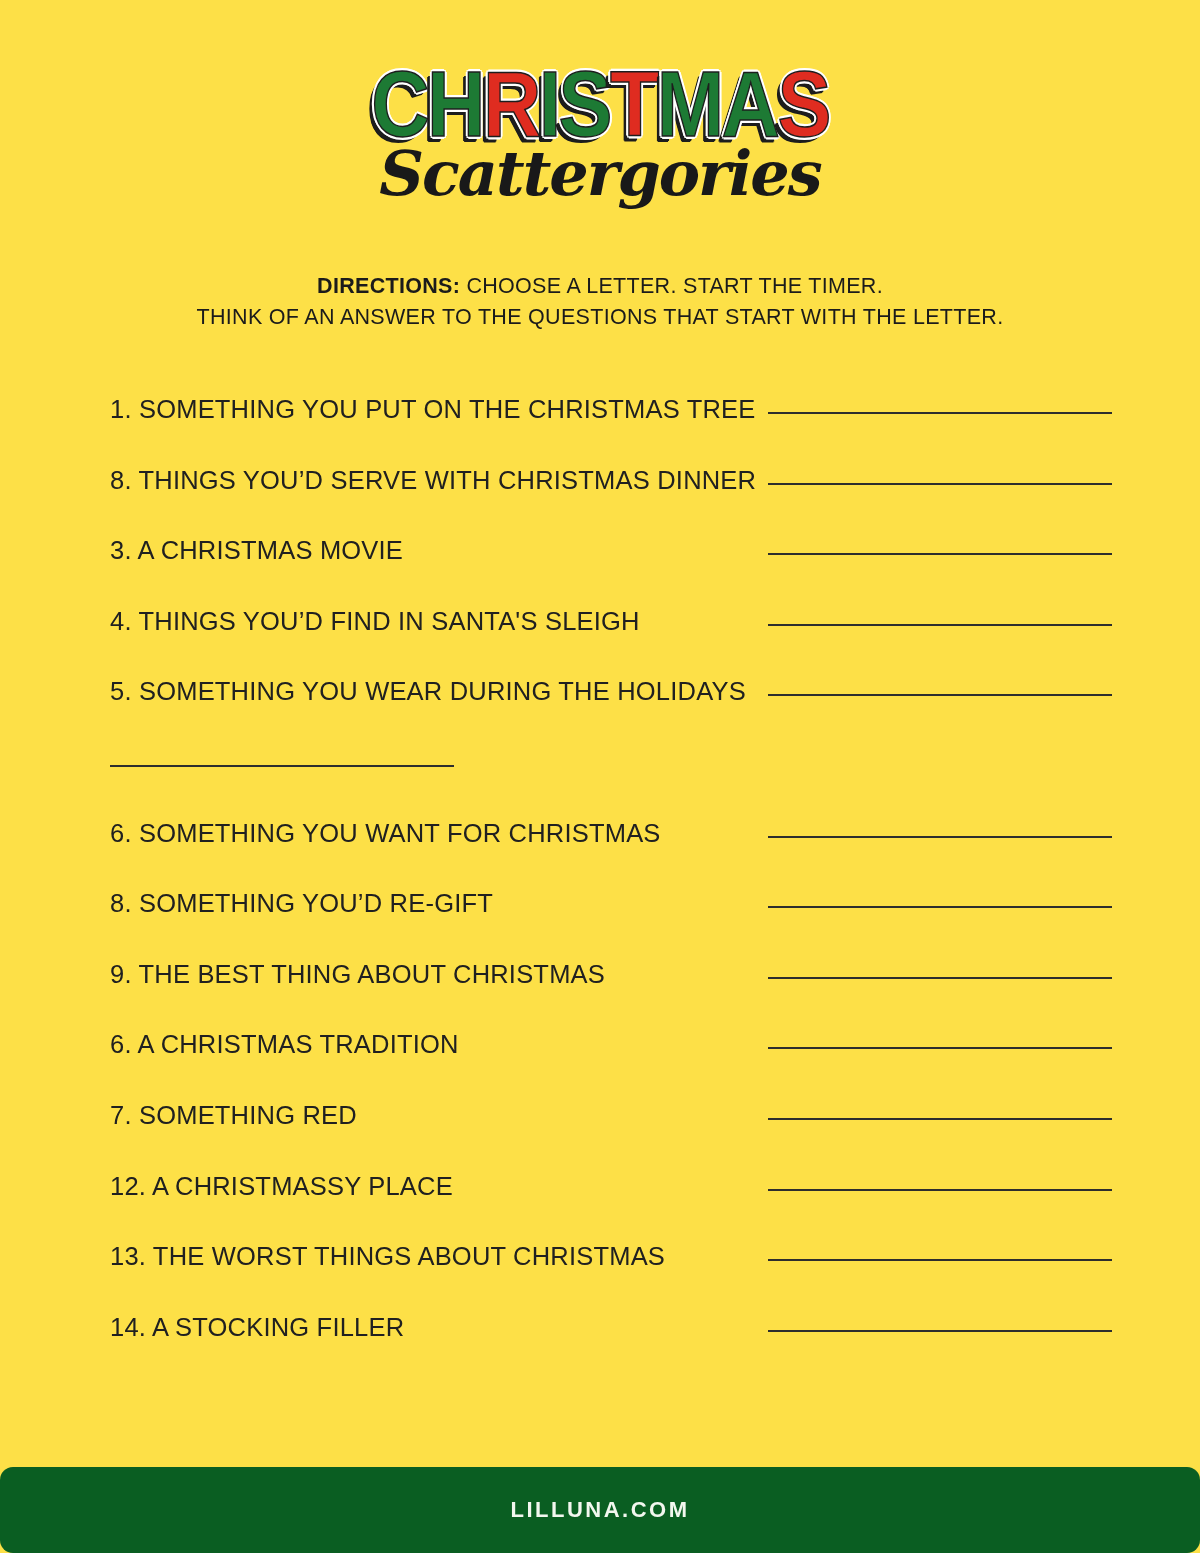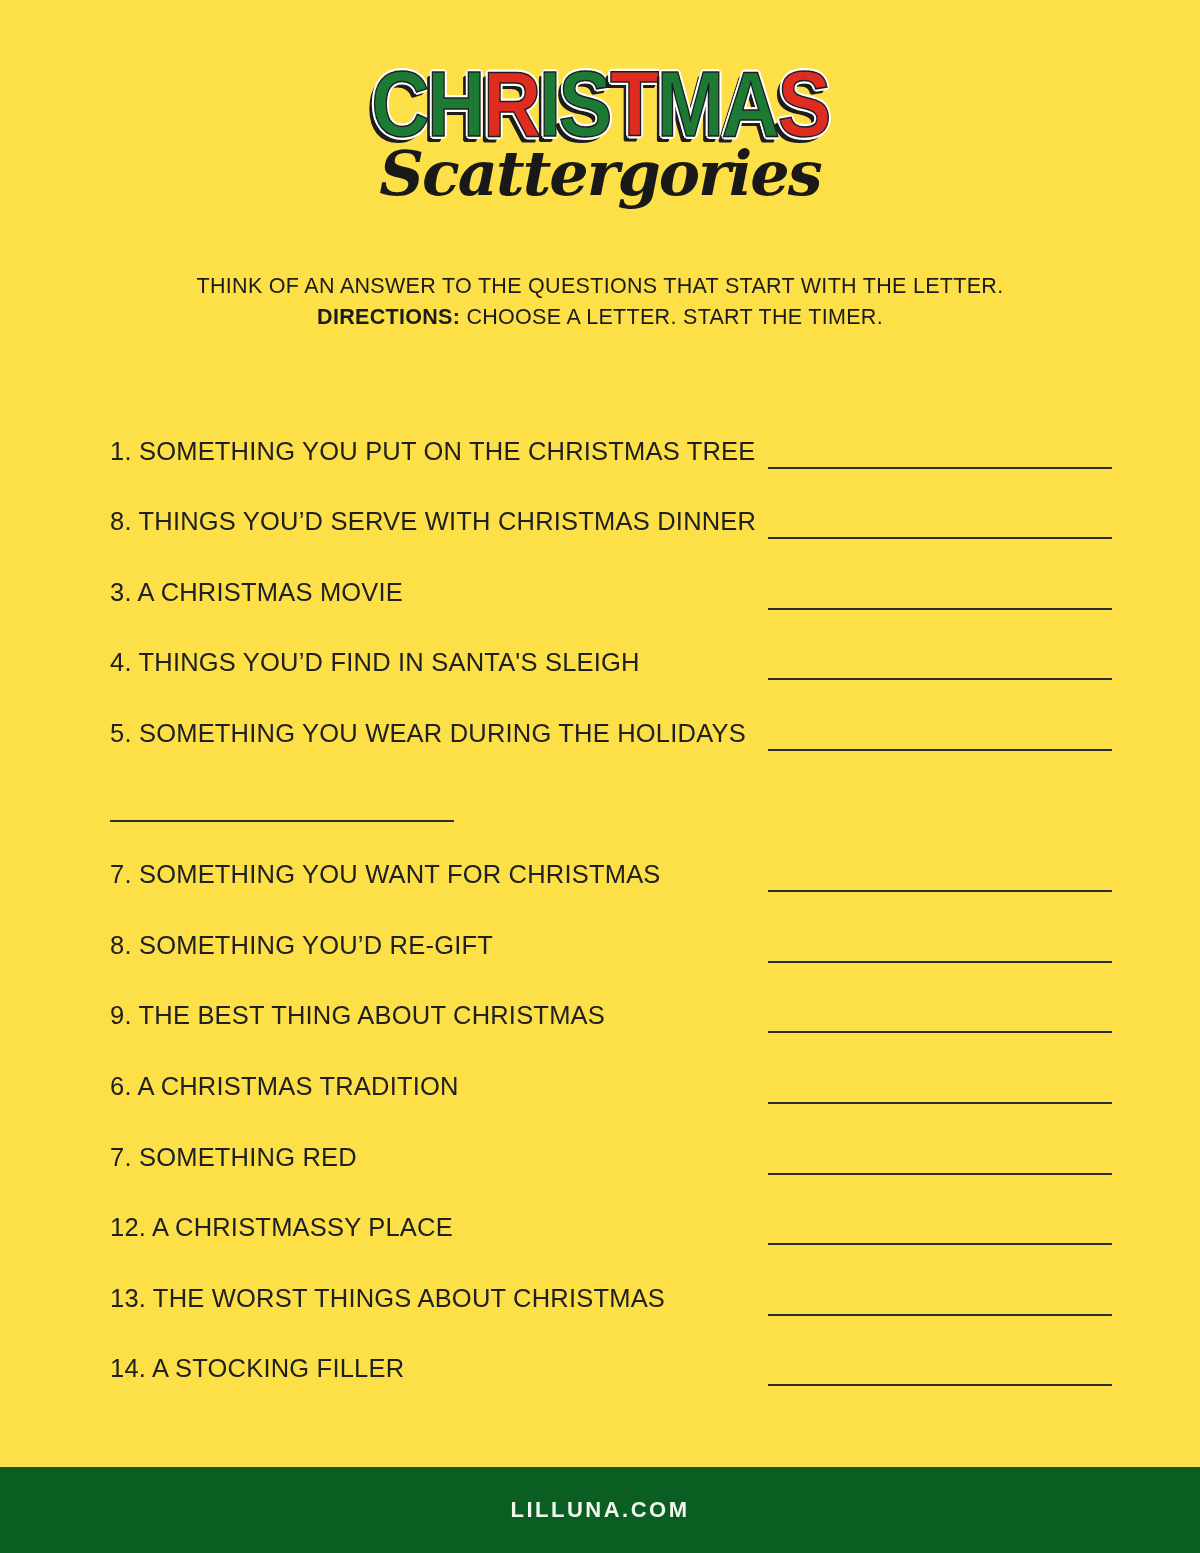--- a/index.html
+++ b/index.html
@@ -78,21 +78,21 @@
     position: absolute;
     top: 395px;
     left: 110px;
     right: 88px;
   }
 
   .q-row {
     height: 70.6px;
     display: flex;
     justify-content: space-between;
-    align-items: flex-end;
+    align-items: flex-start;
   }
 
   .q-label {
     font-size: 25.5px;
     color: #202020;
     letter-spacing: 0.2px;
     white-space: nowrap;
   }
 
   .answer-line {
@@ -106,43 +106,44 @@
   
   .footer-bar {
     position: absolute;
     left: 0;
     right: 0;
     bottom: 0;
     height: 86px;
     display: flex;
     align-items: center;
     justify-content: center;
+    border-radius: 13px;
   }
 
   .footer-text {
     color: #f2f7ef;
     font-size: 22px;
     font-weight: 700;
     letter-spacing: 2.5px;
   }
 </style>
 </head>
 <body>
 
 <div class="page">
 
   <div class="title-block">
     <div class="title-word"><span class="title-letter" style="color: rgb(29, 122, 52);">C</span><span class="title-letter" style="color: rgb(29, 122, 52);">H</span><span class="title-letter" style="color: rgb(223, 44, 32);">R</span><span class="title-letter" style="color: rgb(29, 122, 52);">I</span><span class="title-letter" style="color: rgb(29, 122, 52);">S</span><span class="title-letter" style="color: rgb(223, 44, 32);">T</span><span class="title-letter" style="color: rgb(29, 122, 52);">M</span><span class="title-letter" style="color: rgb(29, 122, 52);">A</span><span class="title-letter" style="color: rgb(223, 44, 32);">S</span></div>
     <div class="subtitle">Scattergories</div>
   </div>
 
   <div class="directions">
-    <div>THINK OF AN ANSWER TO THE QUESTIONS THAT START WITH THE LETTER.</div>
     <div><b>DIRECTIONS:</b>
       <span>CHOOSE A LETTER. START THE TIMER.</span></div>
+    <div>THINK OF AN ANSWER TO THE QUESTIONS THAT START WITH THE LETTER.</div>
   </div>
 
   <div class="questions">
     <div class="q-row">
       <span class="q-label">1. SOMETHING YOU PUT ON THE CHRISTMAS TREE</span>
       <span class="answer-line"></span>
     </div>
     <div class="q-row">
       <span class="q-label">8. THINGS YOU’D SERVE WITH CHRISTMAS DINNER</span>
       <span class="answer-line"></span>
@@ -156,21 +157,21 @@
       <span class="answer-line"></span>
     </div>
     <div class="q-row">
       <span class="q-label">5. SOMETHING YOU WEAR DURING THE HOLIDAYS</span>
       <span class="answer-line"></span>
     </div>
     <div class="q-row">
       <span class="answer-line"></span>
     </div>
     <div class="q-row">
-      <span class="q-label">7. SOMETHING YOU WANT FOR CHRISTMAS</span>
+      <span class="q-label">6. SOMETHING YOU WANT FOR CHRISTMAS</span>
       <span class="answer-line"></span>
     </div>
     <div class="q-row">
       <span class="q-label">8. SOMETHING YOU’D RE-GIFT</span>
       <span class="answer-line"></span>
     </div>
     <div class="q-row">
       <span class="q-label">9. THE BEST THING ABOUT CHRISTMAS</span>
       <span class="answer-line"></span>
     </div>

